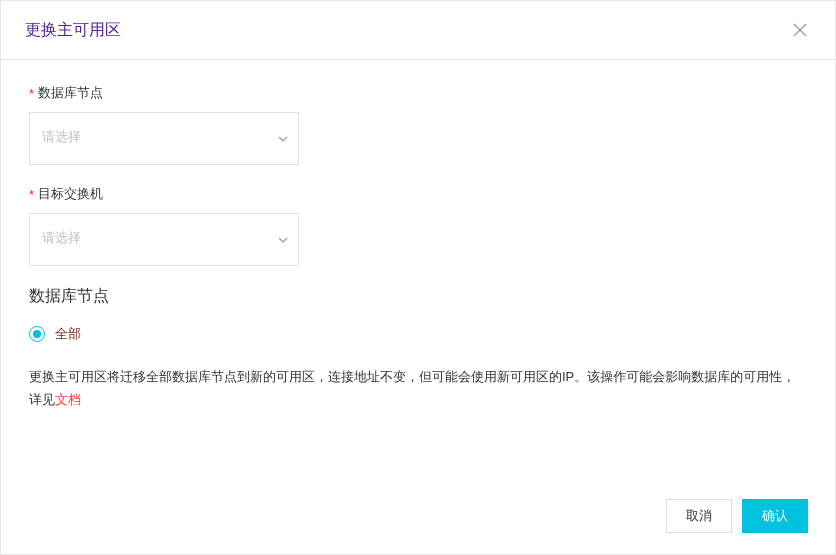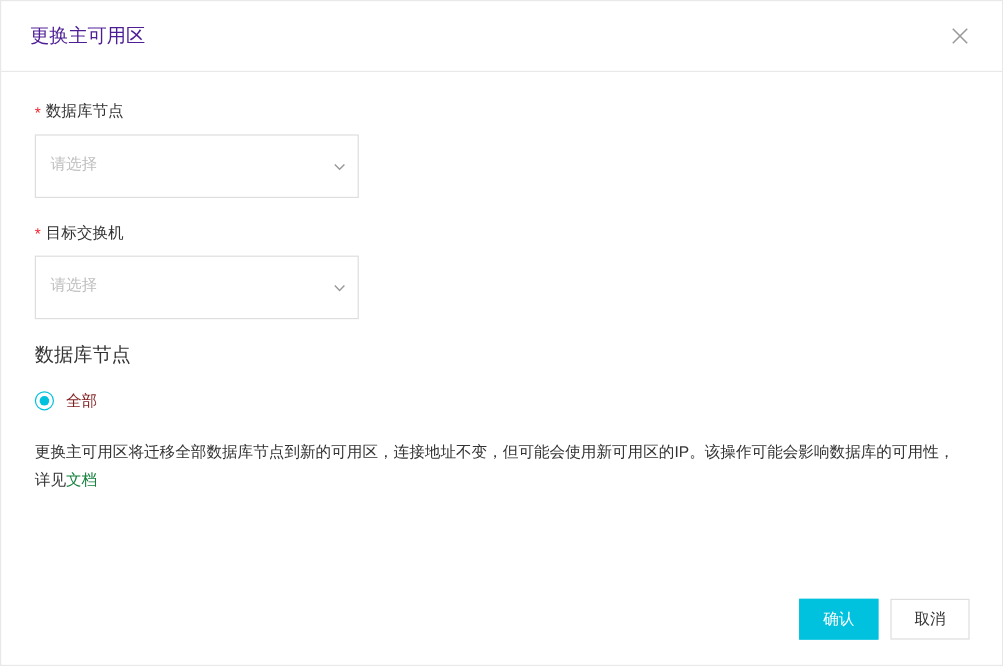--- a/index.html
+++ b/index.html
@@ -114,21 +114,21 @@
       font-size: 13px;
       color: #7f1d1d;
     }
     .help-text {
       font-size: 13px;
       color: #333;
       line-height: 1.8;
       margin-top: 4px;
     }
     .link {
-      color: #15803d;
+      color: #ef4444;
       cursor: pointer;
     }
     .dialog-footer {
       position: absolute;
       bottom: 0;
       left: 0;
       right: 0;
       display: flex;
       justify-content: flex-end;
       gap: 10px;
@@ -212,16 +212,16 @@
     </div>
 
 
     <div class="help-text">
       <span>更换主可用区将迁移全部数据库节点到新的可用区，连接地址不变，但可能会使用新可用区的IP。该操作可能会影响数据库的可用性，详见</span><span class="link">文档</span>
     </div>
 
   </div>
 
   <div class="dialog-footer">
+    <div class="btn btn-default">取消</div>
     <div class="btn btn-primary">确认</div>
-    <div class="btn btn-default">取消</div>
   </div>
 </div>
 
 </body></html>

